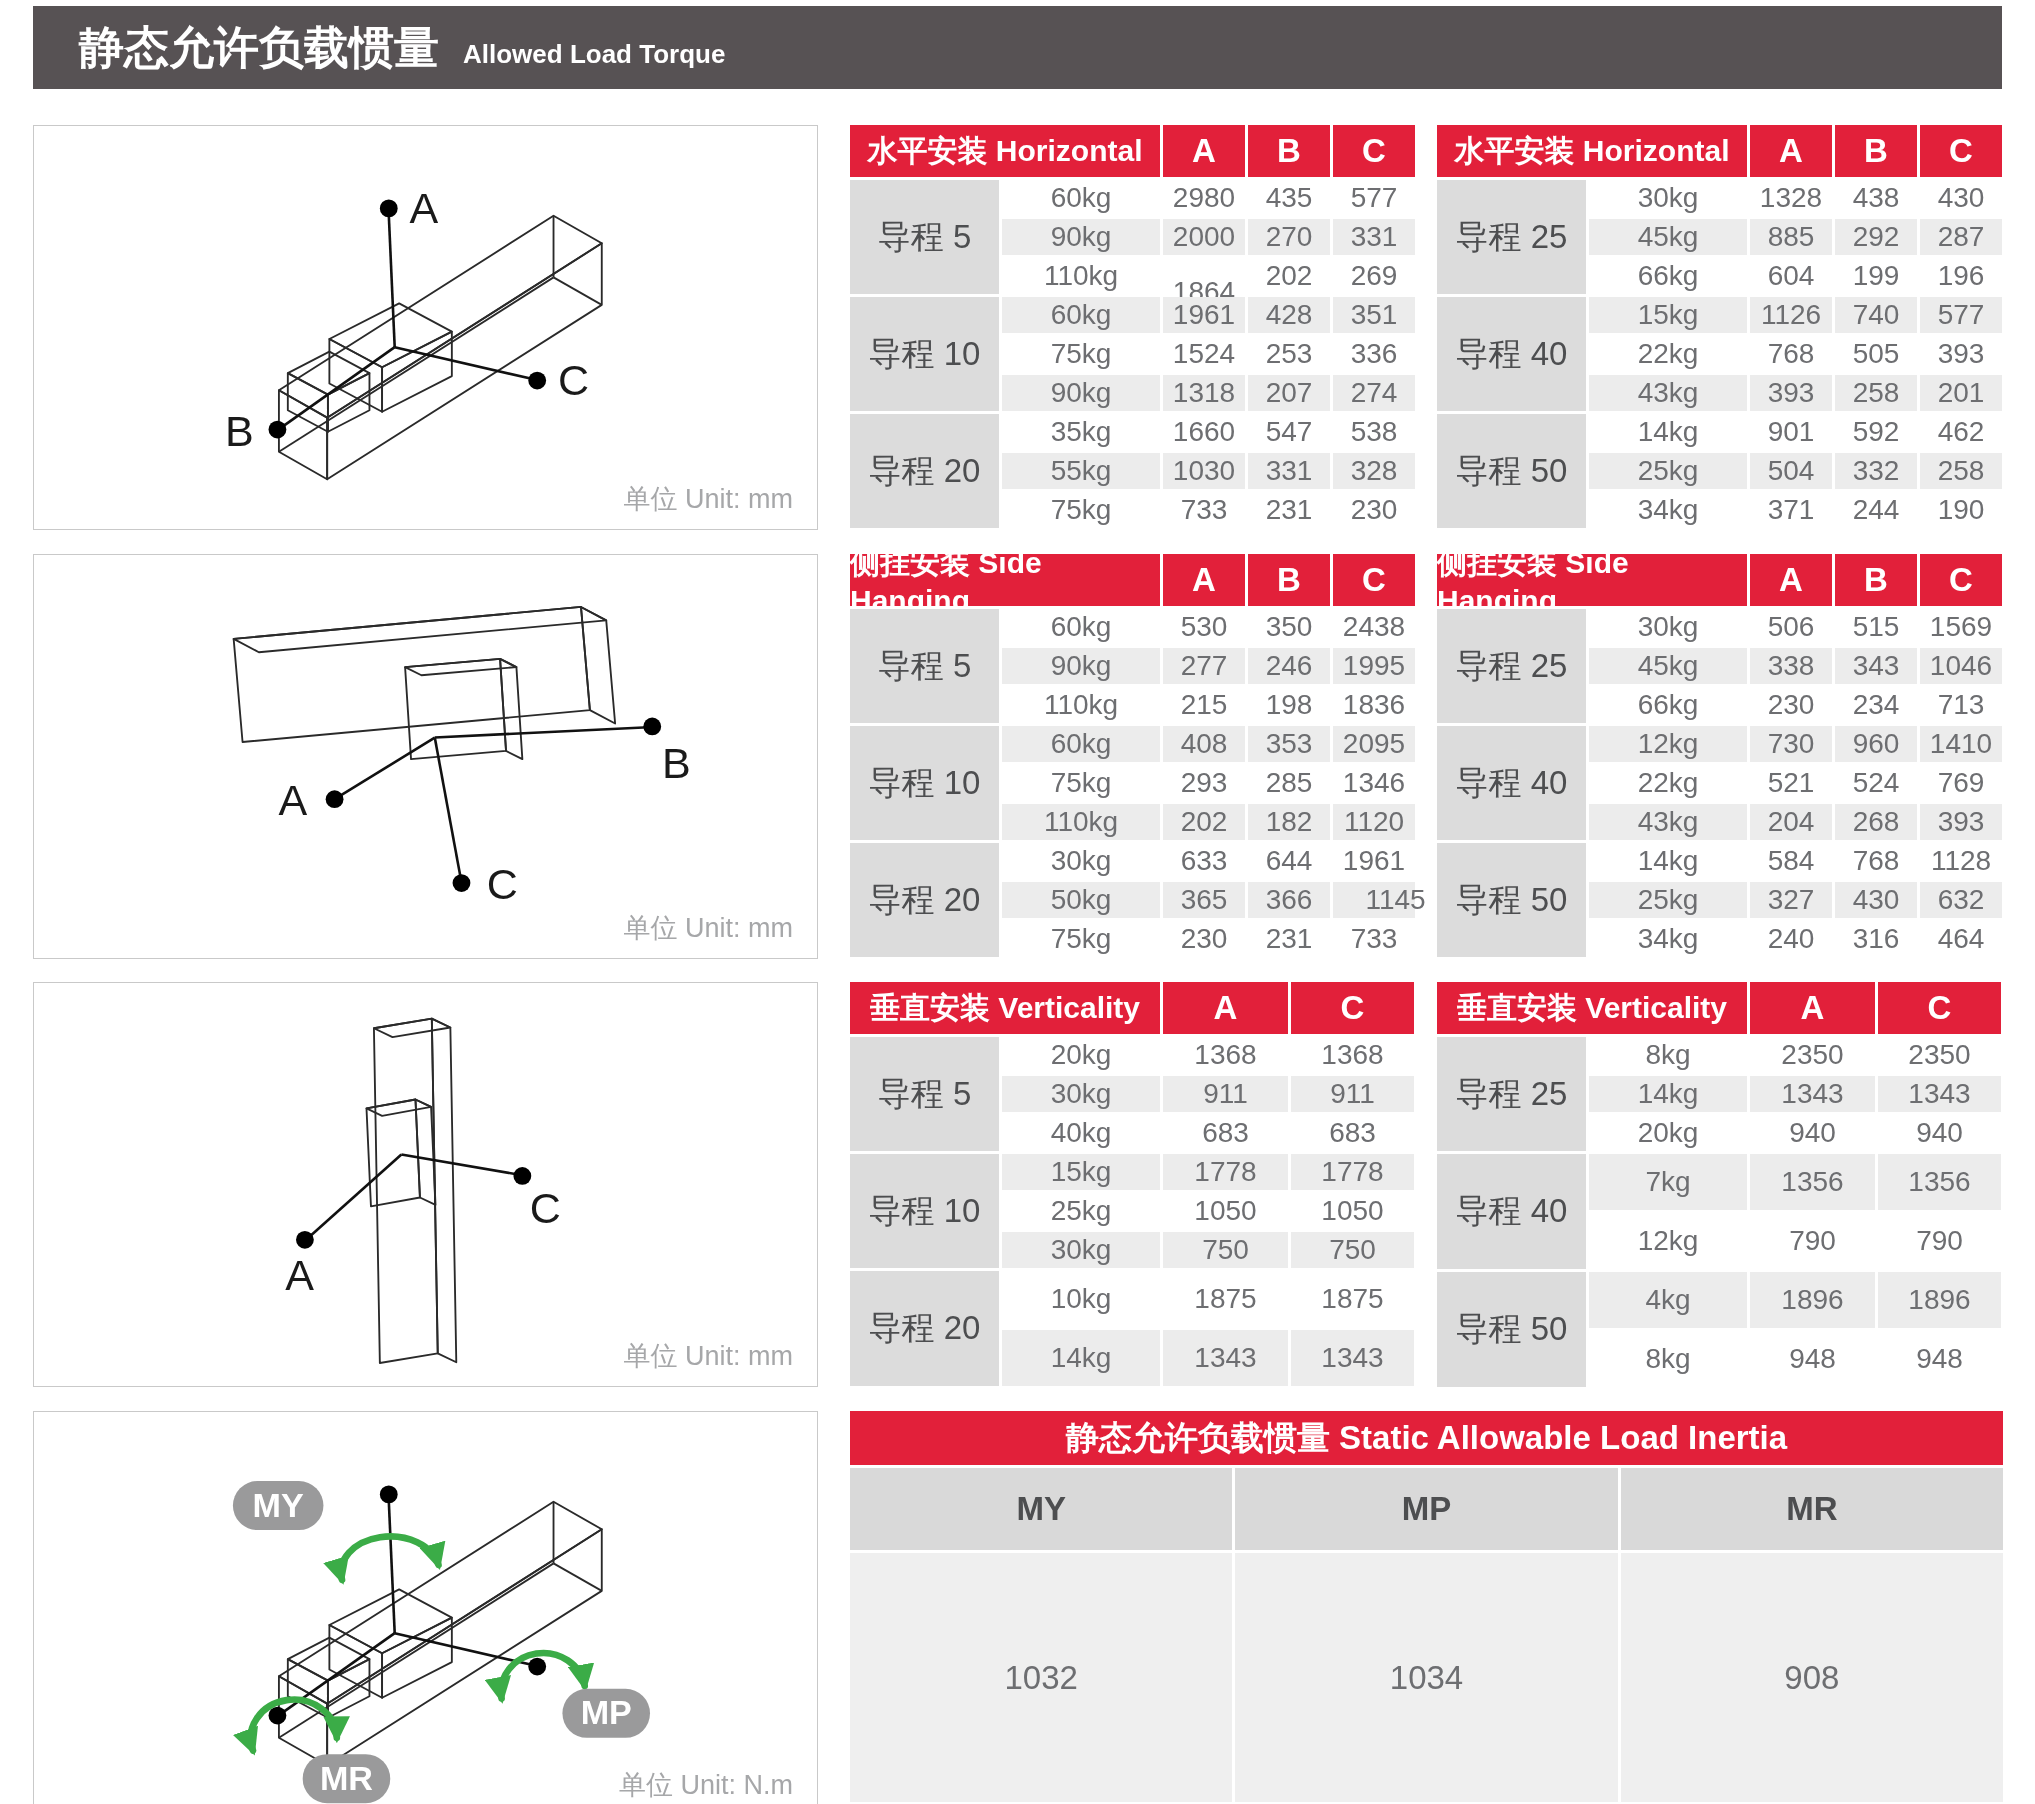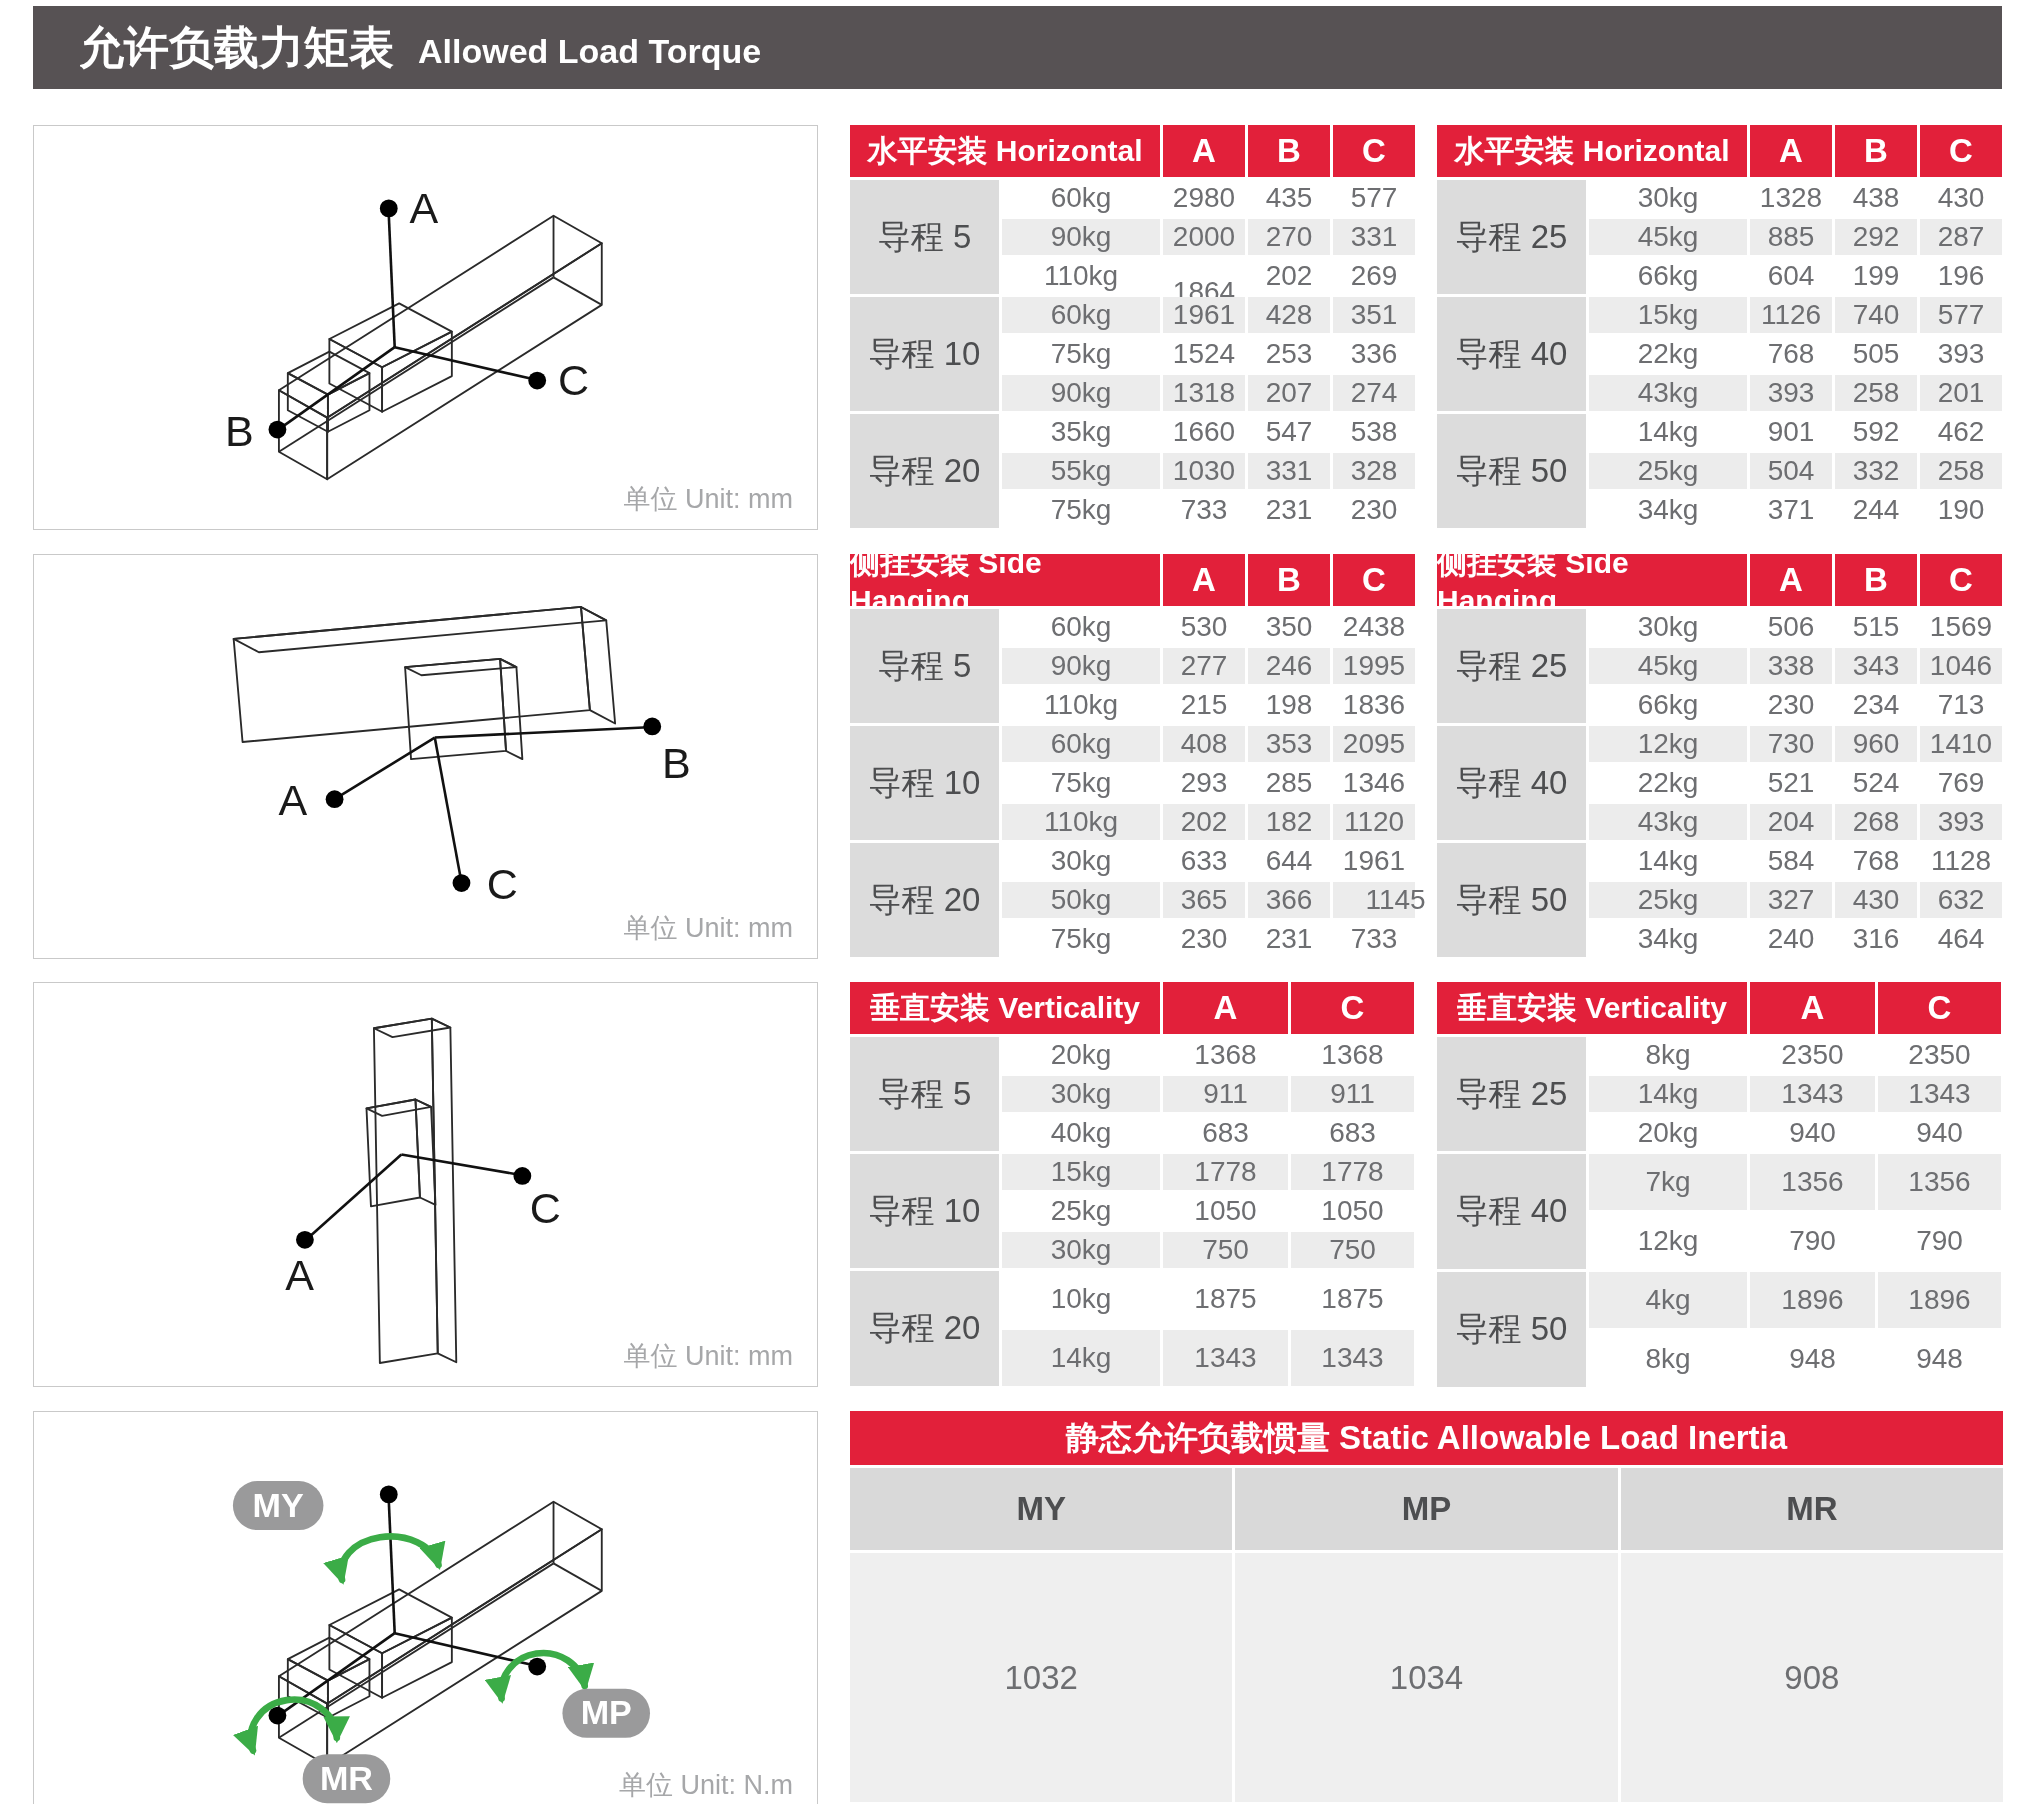--- a/index.html
+++ b/index.html
@@ -6,21 +6,21 @@
   .page{
     position:relative; width:2035px; height:1805px; background:#ffffff;
     font-family:"Liberation Sans","DejaVu Sans",sans-serif; overflow:hidden;
   }
   
   .title-bar{
     position:absolute; left:33px; top:6px; width:1969px; height:83px;
     background:#575254; display:flex; align-items:baseline; padding-left:46px; box-sizing:border-box;
   }
   .title-bar .zh{font-size:45px; font-weight:bold; color:#ffffff; line-height:83px;}
-  .title-bar .en{font-size:34px; font-weight:bold; color:#ffffff; margin-left:24px;}
+  .title-bar .en{font-size:26px; font-weight:bold; color:#ffffff; margin-left:24px;}
   
   .diag{
     position:absolute; left:33px; width:785px; height:405px; background:#ffffff;
     border:1.5px solid #c9c9c9; box-sizing:border-box;
   }
   #d1{top:125px} #d2{top:554px} #d3{top:982px} #d4{top:1411px}
   .diag svg{position:absolute; left:0; top:0; width:100%; height:100%;}
   .unit{
     position:absolute; right:24px; bottom:12px; font-size:27px; color:#a6a7a9;
   }
@@ -55,21 +55,21 @@
   .in-title{grid-column:1 / -1; background:#e2203a; color:#ffffff; font-weight:bold; font-size:33px;}
   .in-h{background:#d9d9d9; color:#4d4e50; font-weight:bold; font-size:33px;}
   .in-v{background:#efefef; color:#6d6e71; font-size:33px;}
 </style>
 </head>
 <body>
 
 <div class="page">
 
   <div class="title-bar">
-    <span class="zh">允许负载力矩表</span>
+    <span class="zh">静态允许负载惯量</span>
     <span class="en">Allowed Load Torque</span>
   </div>
 
   <div class="diag" id="d1">
     <svg viewBox="0 0 1055 541">
       <g class="wf">
         <polygon points="330,355 700,120 765,157 395,392"></polygon>
         <polygon points="330,355 330,438 395,475 395,392"></polygon>
         <polygon points="395,392 395,475 765,240 765,157"></polygon>
         <line x1="700" y1="120" x2="700" y2="203"></line>

